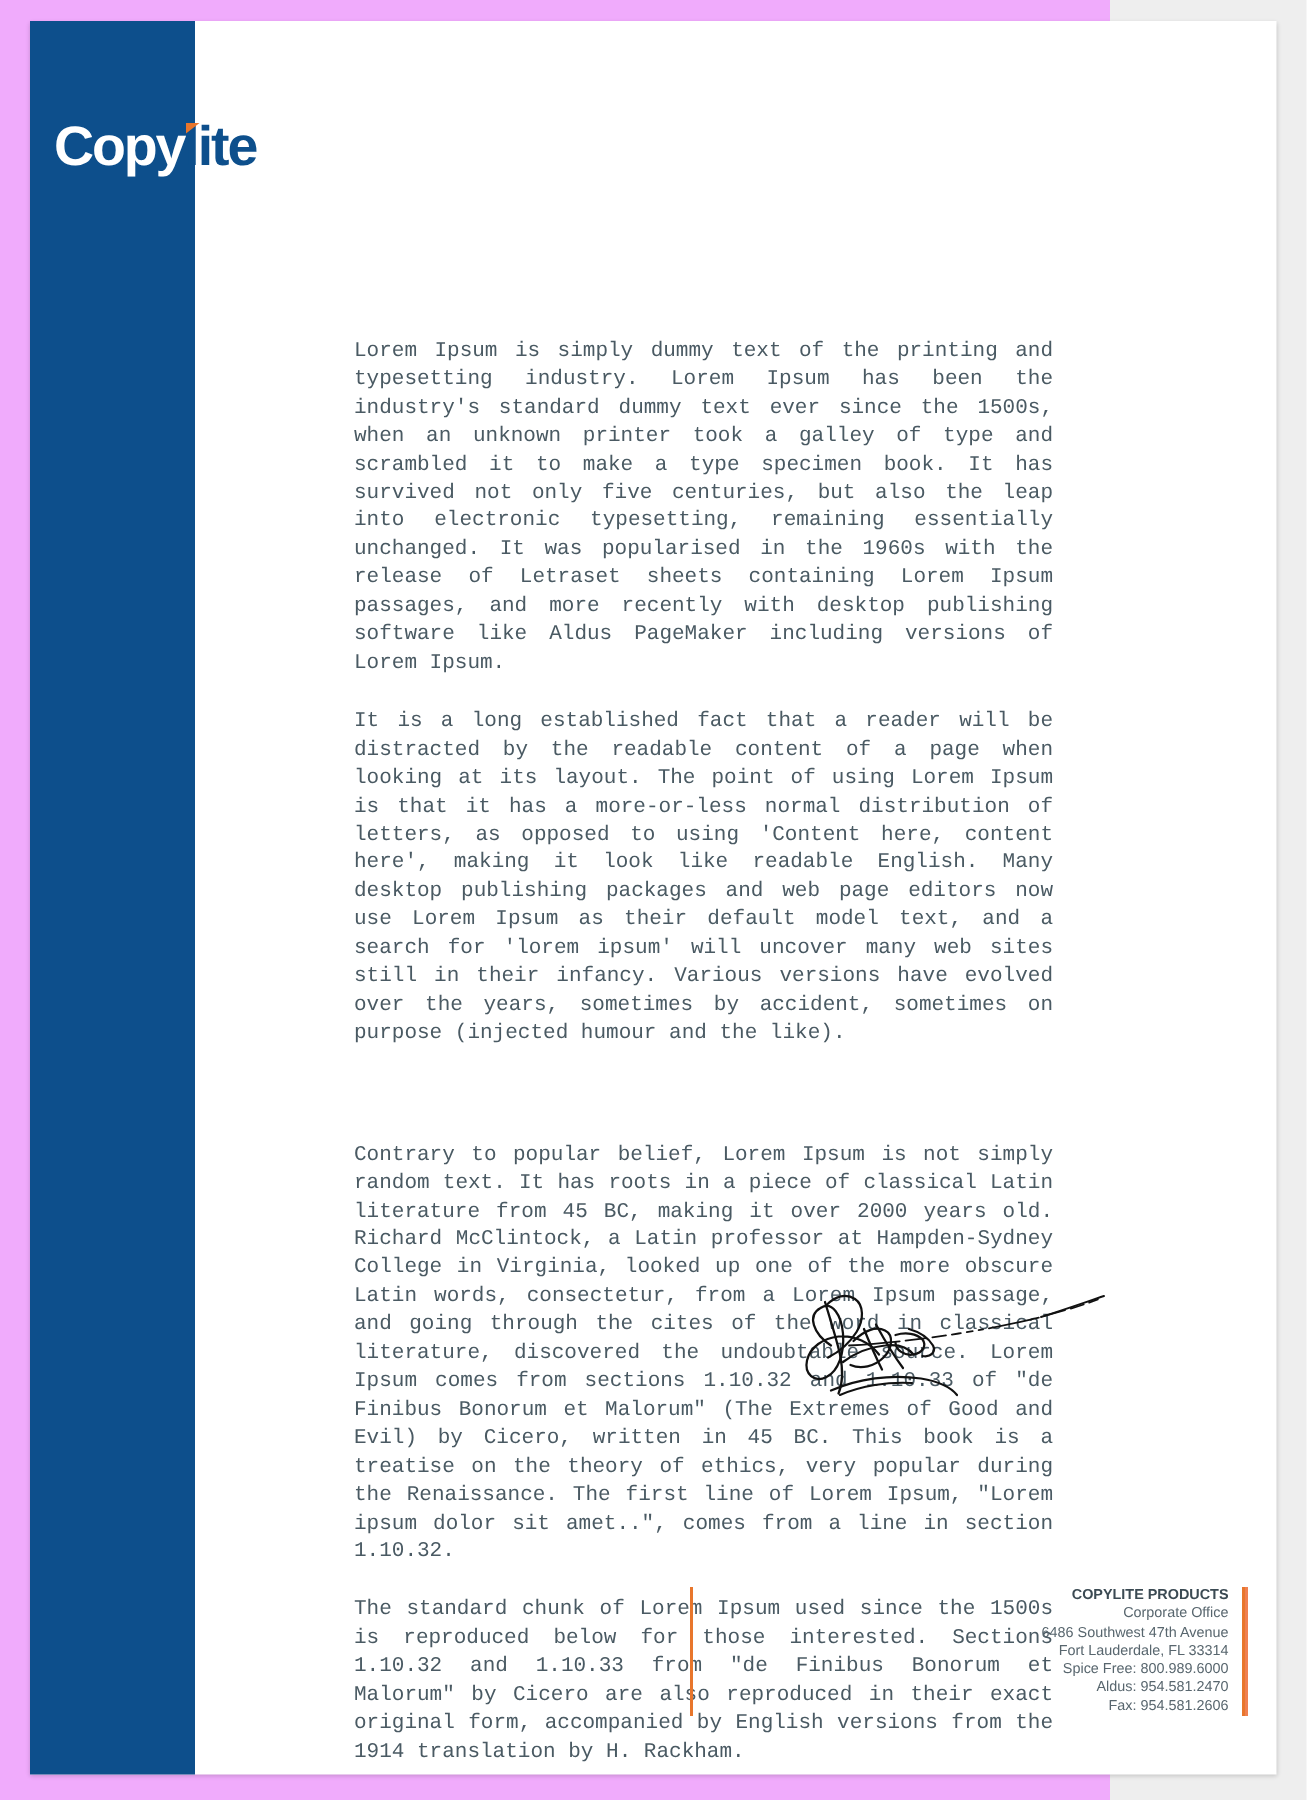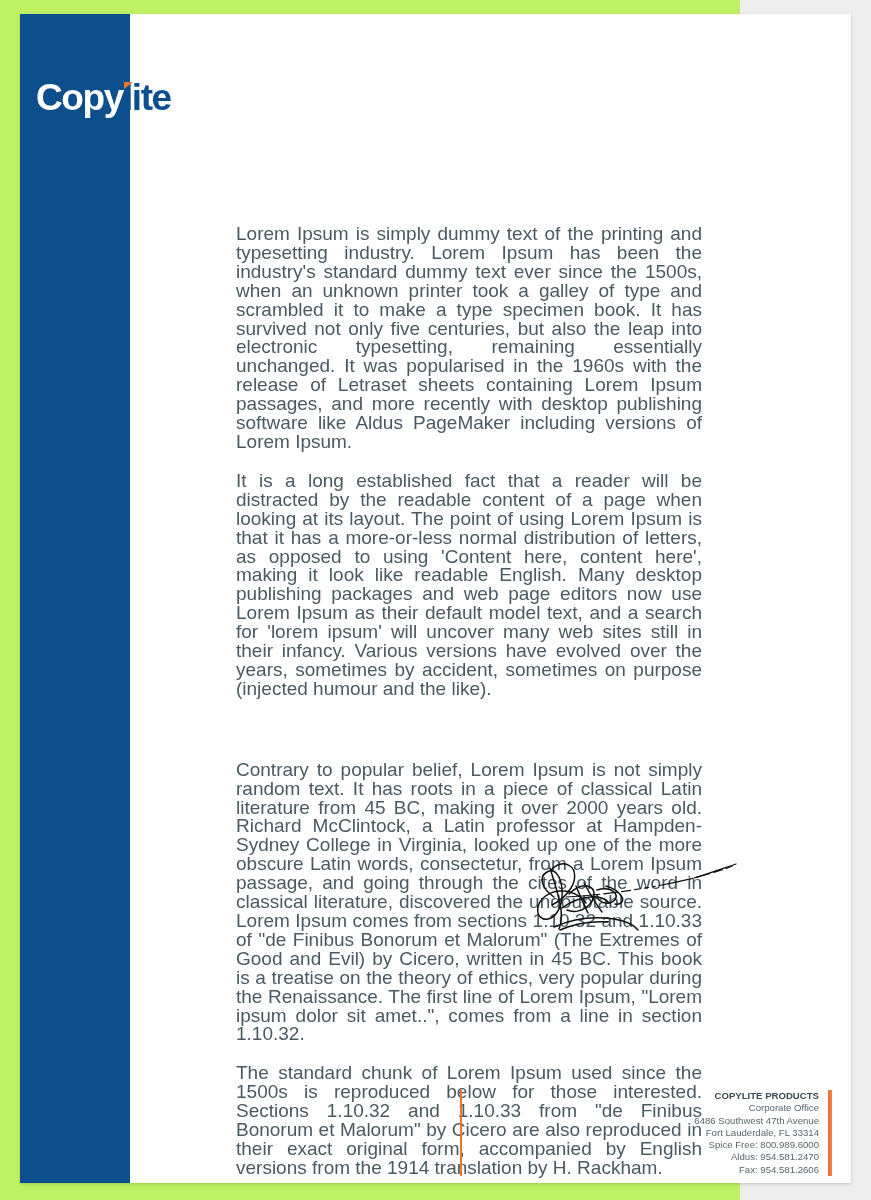--- a/index.html
+++ b/index.html
@@ -13,21 +13,21 @@
     font-family: "Liberation Sans", sans-serif;
     overflow: hidden;
   }
 
   
   #page-root {
     position: absolute;
     left: 0; top: 0;
     width: 740px;
     height: 1200px;
-    background: #bef264;
+    background: #f0abfc;
   }
   .sheet {
     position: absolute;
     left: 20px;
     top: 14px;
     width: 831px;
     height: 1169px;
     background: #ffffff;
     box-shadow: 0 1px 3px rgba(0,0,0,0.18);
   }
@@ -69,44 +69,44 @@
 
   
   .content {
     position: absolute;
     left: 216px;
     top: 211px;
     width: 466px;
   }
   .para {
     margin: 0 0 20px 0;
-    font-size: 19px;
+    font-size: 14px;
     line-height: 18.9px;
     color: #4a5a63;
     text-align: justify;
-    font-family: Liberation Sans, sans-serif;
+    font-family: Liberation Mono, monospace;
   }
   .para.gap-extra { margin-bottom: 62px; }
   .para:last-child { margin-bottom: 0; }
 
   
   .signature {
     position: absolute;
     left: 494px;
     top: 836px;
     width: 230px;
     height: 96px;
   }
   .signature svg { display: block; }
 
   
   .footer {
     position: absolute;
     left: 440px;
-    top: 1076px;
+    top: 1044px;
     width: 372px;
     height: 100px;
     display: flex;
     align-items: stretch;
   }
   .rule {
     width: 2px;
     background: #e8762c;
     flex: 0 0 2px;
     margin-top: 0;

